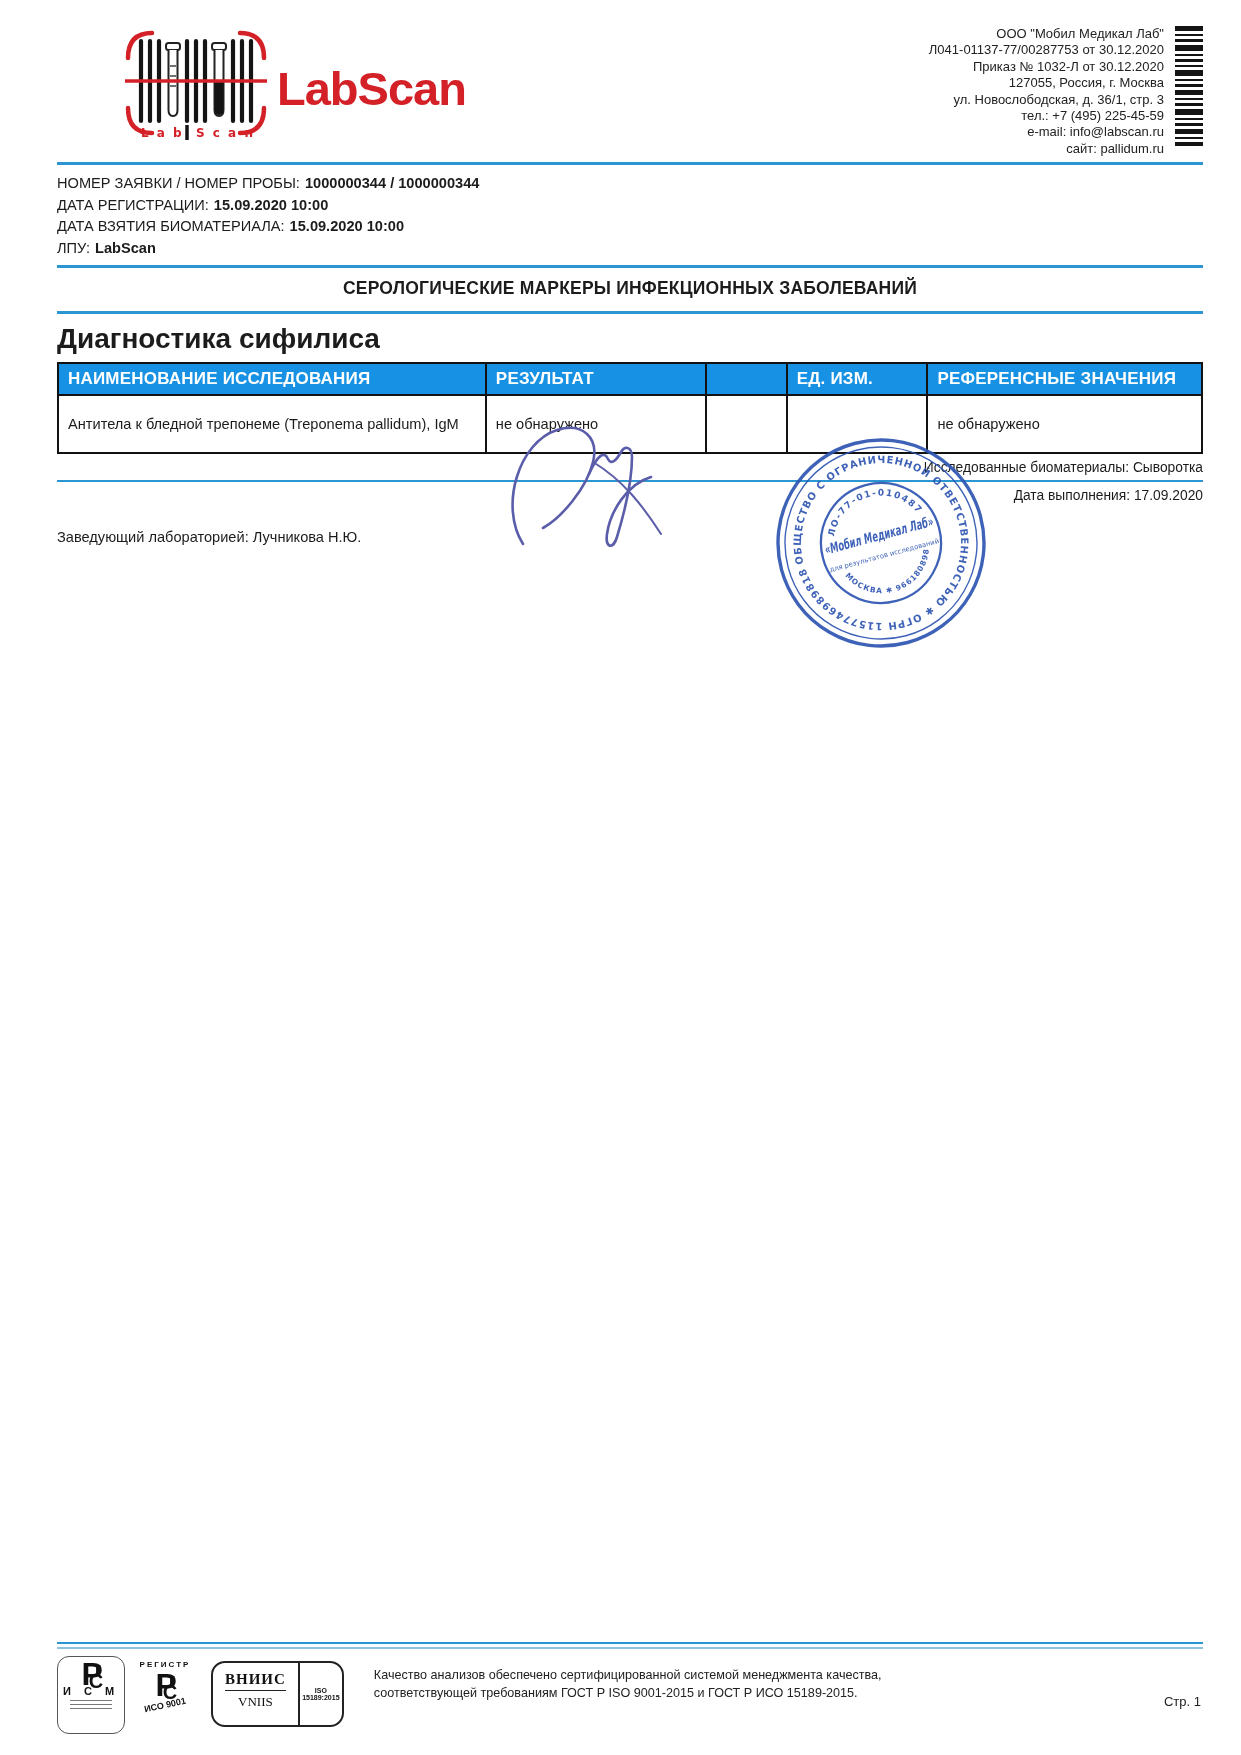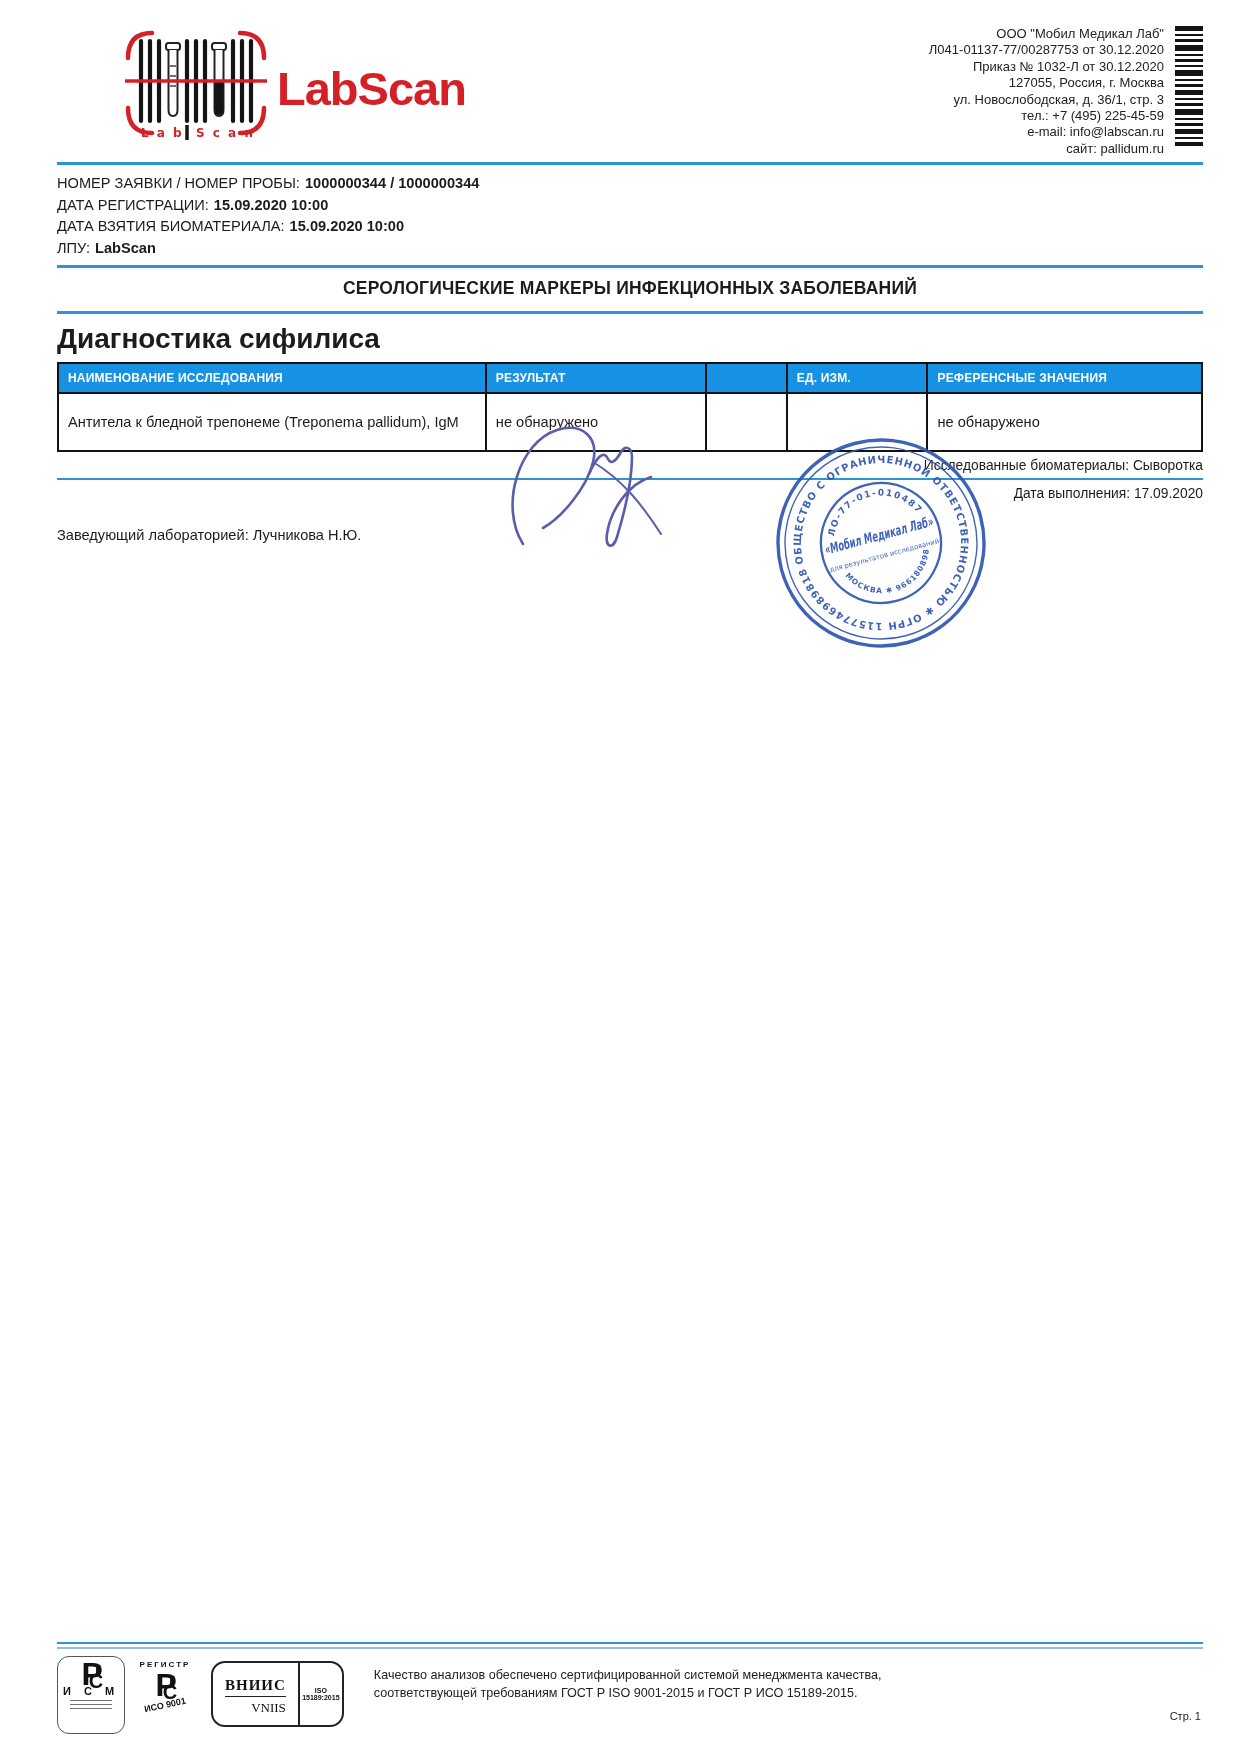--- a/index.html
+++ b/index.html
@@ -19,57 +19,57 @@
   
   .meta{display:flex;padding:8px 0 6px;}
   .meta-col{font-size:14.6px;line-height:21.6px;}
   .meta-col.left{width:580px;}
   .meta-row .v{font-weight:700;margin-left:5px;}
 
   .report-title{text-align:center;font-size:17.5px;font-weight:700;padding:10px 0 12px;letter-spacing:.2px;}
   .section-title{font-size:28px;font-weight:700;margin:9px 0 7px;}
 
   table.results{width:100%;border-collapse:collapse;table-layout:fixed;}
-  table.results th{background:#1691e3;color:#fff;font-size:12px;font-weight:700;text-align:left;
+  table.results th{background:#1691e3;color:#fff;font-size:17px;font-weight:700;text-align:left;
         padding:5px 9px;border:2px solid #121212;height:18px;letter-spacing:.2px;}
   table.results th.center{text-align:left;}
   table.results td{border:2px solid #121212;font-size:14.6px;padding:5px 9px;height:46px;
         vertical-align:middle;line-height:19.5px;}
 
   .note-right{text-align:right;font-size:13.8px;margin:6px 0 5px;}
   .head-lab{font-size:14.6px;margin-top:26px;}
 
   .signature{position:absolute;left:505px;top:422px;}
   .stamp{position:absolute;left:766px;top:428px;opacity:.92;}
   svg text{font-family:"DejaVu Sans","Liberation Sans",sans-serif;}
 
   
   .footer{position:absolute;left:57px;right:38px;top:1638px;}
   .disclaimer{text-align:center;font-size:11.6px;color:#2a2a2a;}
   .rule-double{margin-top:4px;height:3px;border-top:2.5px solid #2b96d1;border-bottom:2px solid #8fc0dd;}
   .marks-row{display:flex;align-items:flex-start;margin-top:7px;}
   .quality{font-size:12.6px;line-height:18px;margin-left:30px;padding-top:10px;color:#222;}
-  .page-num{position:absolute;right:2px;top:72px;font-size:11px;color:#222;}
+  .page-num{position:absolute;right:2px;top:56px;font-size:13px;color:#222;}
 
   
   .cmark{color:#111;}
   .cmark1{width:68px;height:78px;border:1.5px solid #555;border-radius:12px;text-align:center;
         padding-top:1px;box-sizing:border-box;}
   .rst{display:inline-block;font-weight:900;line-height:1;}
   .rst .p{font-size:32px;}
   .rst .c{font-size:20px;margin-left:-14px;position:relative;top:3px;}
   .rst .t{font-size:12px;margin-left:-10px;position:relative;top:-11px;}
   .ism{font-size:11px;font-weight:700;letter-spacing:5px;margin-top:-5px;}
   .tiny-lines i{display:block;height:1.5px;background:#777;margin:2.5px 12px;}
   .cmark2{width:64px;text-align:center;margin-left:8px;padding-top:4px;}
   .regi{font-size:8px;font-weight:700;letter-spacing:2px;}
   .iso9001{font-size:9px;font-weight:700;transform:rotate(-12deg);margin-top:-1px;}
   .cmark3{display:flex;border:2px solid #222;border-radius:14px;margin-left:14px;height:66px;
         box-sizing:border-box;margin-top:5px;overflow:hidden;}
-  .vniis-main{padding:14px 12px 0;text-align:right;font-family:"Liberation Serif","DejaVu Serif",serif;}
+  .vniis-main{padding:8px 12px 0;text-align:center;font-family:"Liberation Serif","DejaVu Serif",serif;}
   .vniis-title{font-size:15px;font-weight:700;letter-spacing:1px;}
   .vniis-main hr{border:none;border-top:1.5px solid #222;margin:2px 0 3px;}
   .vniis-sub{font-size:13px;}
   .vniis-side{border-left:2px solid #222;width:44px;display:flex;align-items:center;justify-content:center;
         font-size:7px;font-weight:700;text-align:center;padding:2px;box-sizing:border-box;}
 </style>
 </head>
 <body>
 
 <div class="page">

